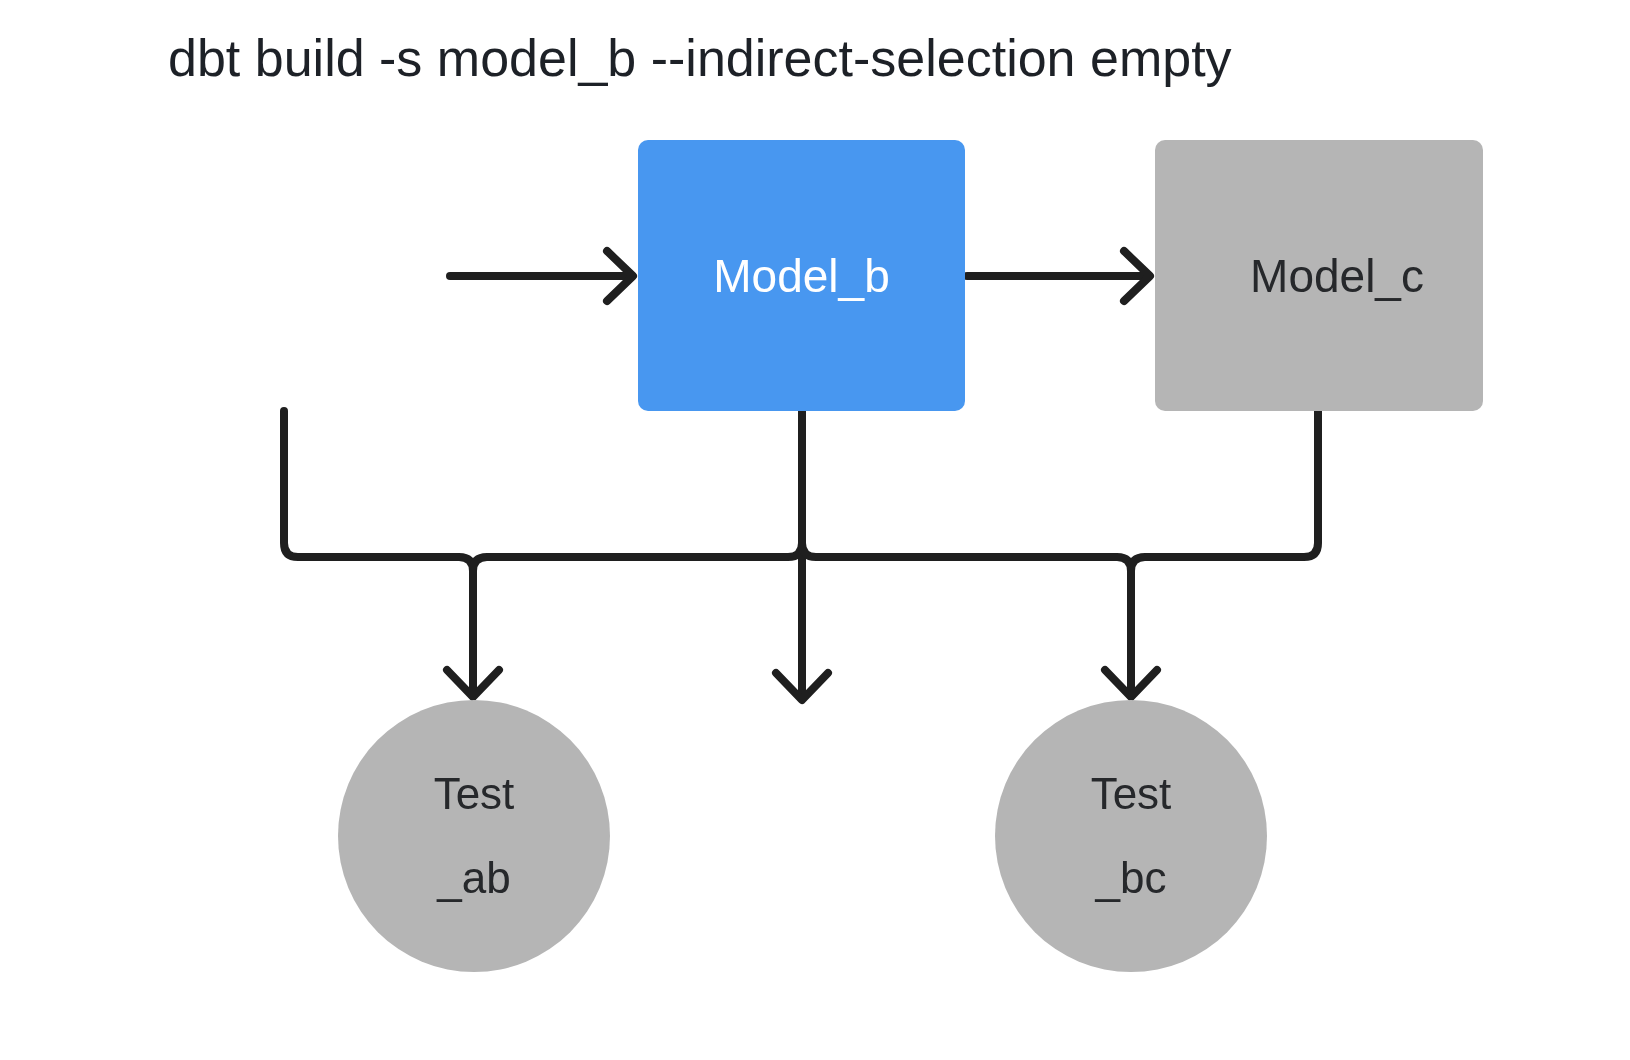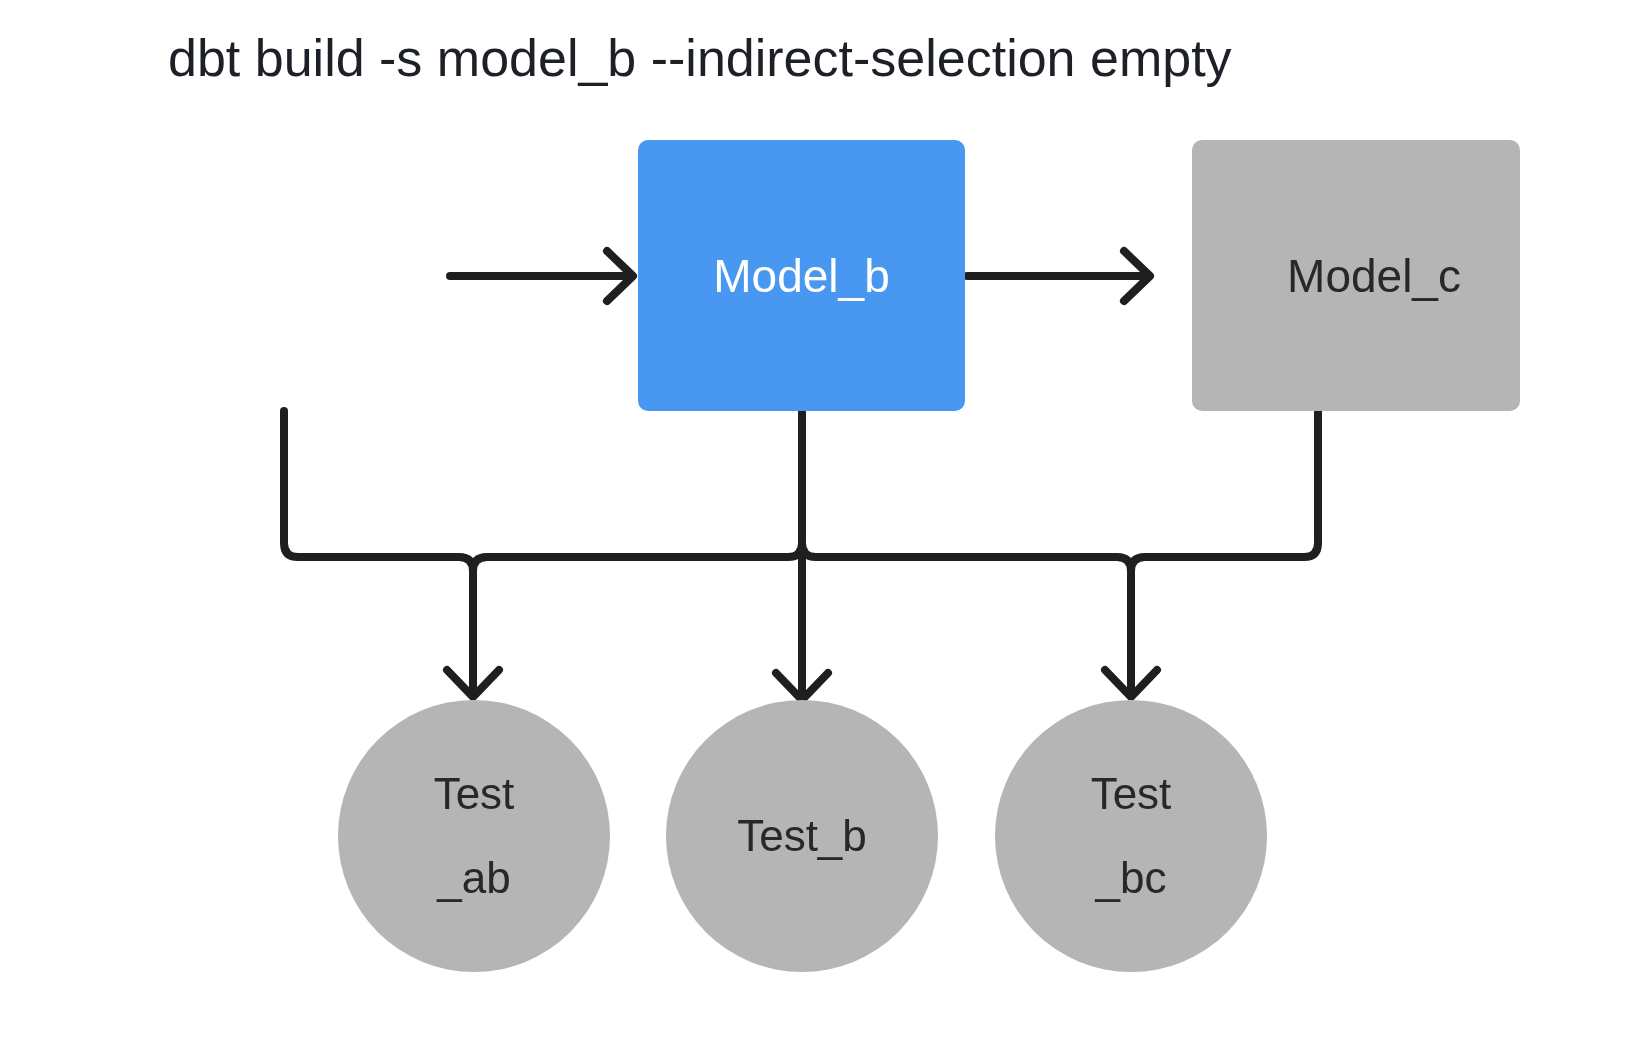--- a/index.html
+++ b/index.html
@@ -75,21 +75,21 @@
   }
   .circle-node .label {
     font-size: 44px;
     font-weight: 500;
     line-height: 1.9;
     color: var(--node-text-dark, #26282b);
     white-space: pre-line;
   }
   #node-model-a { left: 120px; }
   #node-model-b { left: 638px; width: 327px; }
-  #node-model-c { left: 1192px; padding-left: 36px; }
+  #node-model-c { left: 1155px; padding-left: 36px; }
   #node-test-ab { left: 338px; }
   #node-test-b  { left: 666px; }
   #node-test-bc { left: 995px; }
 </style>
 </head>
 <body>
 
 <div class="canvas">
 
   <div class="title">dbt build -s model_b --indirect-selection empty</div>
@@ -124,22 +124,19 @@
 
   <div class="node rect-node" id="node-model-c">
     <span class="label">Model_c</span>
   </div>
 
   <div class="node circle-node" id="node-test-ab">
     <span class="label">Test
 _ab</span>
   </div>
 
-  <div class="node circle-node" id="node-test-b">
-    <span class="label">Test_b</span>
-  </div>
 
   <div class="node circle-node" id="node-test-bc">
     <span class="label">Test
 _bc</span>
   </div>
 
 </div>
 
 </body></html>

